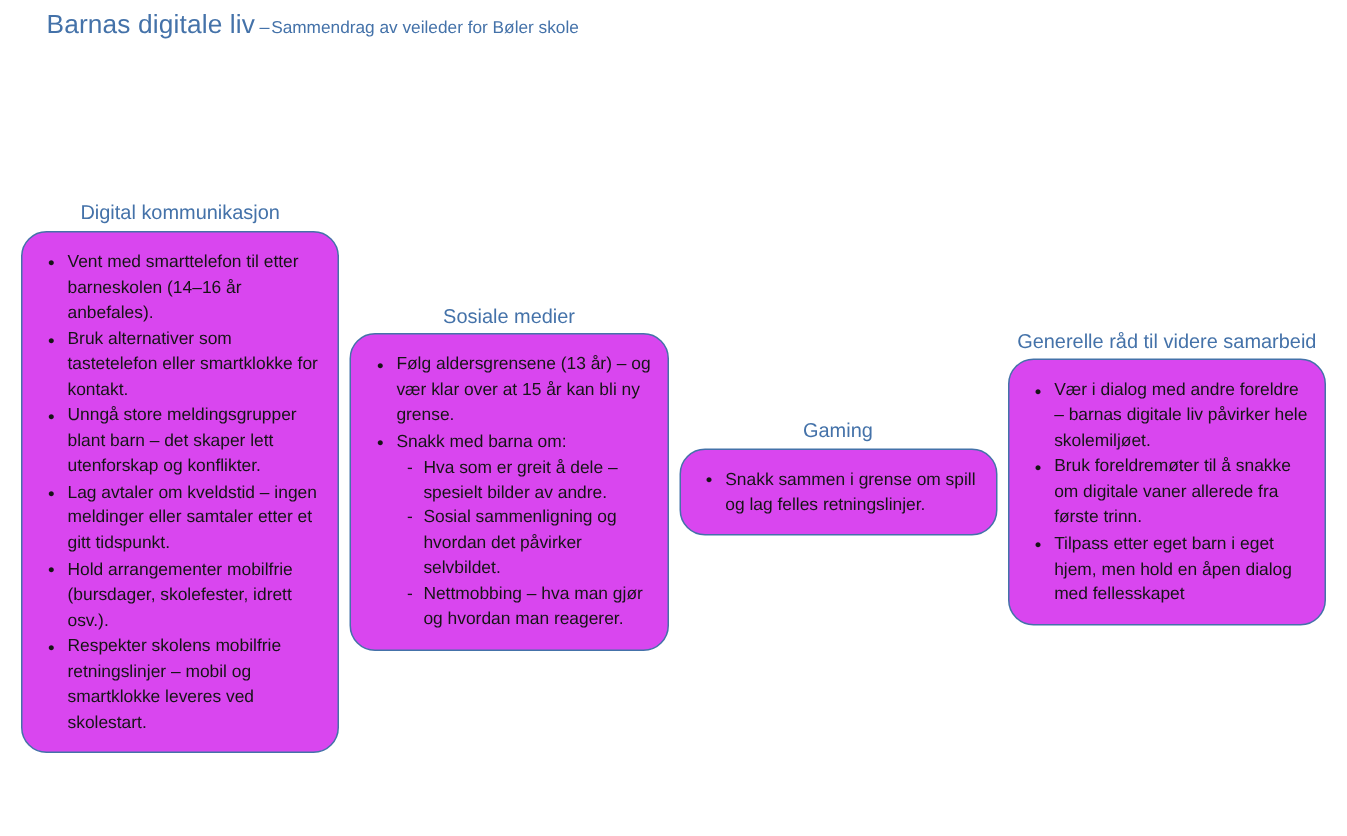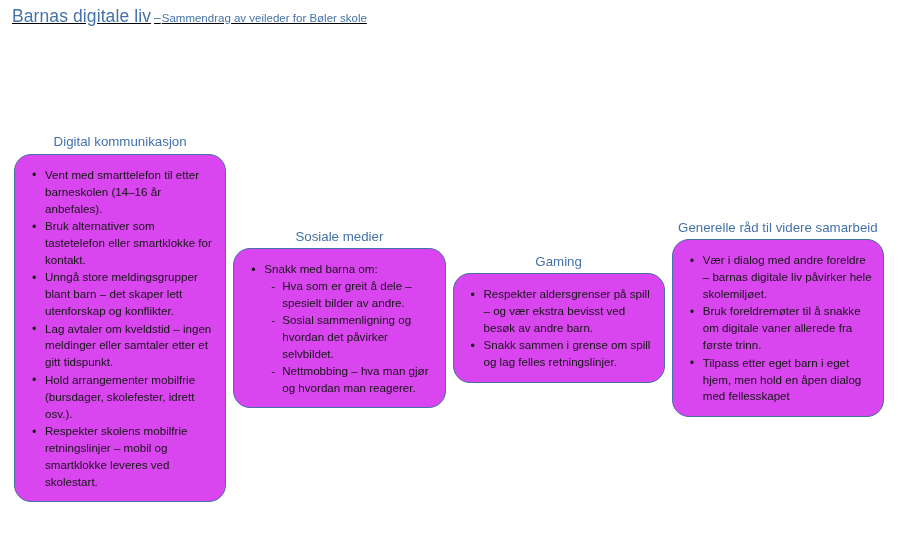--- a/index.html
+++ b/index.html
@@ -11,24 +11,23 @@
     width: 898px;
     height: 557px;
     position: relative;
     font-family: "Liberation Sans", sans-serif;
     overflow: hidden;
   }
 
   
   #title-block {
     position: absolute;
-    left: 12px;
+    left: 31px;
     top: 6px;
     white-space: nowrap;
-    text-decoration: underline;
   }
   #title-main {
     font-size: 17.5px;
     color: #4472A9;
     letter-spacing: 0.1px;
   }
   #title-dash {
     font-size: 12px;
     color: #4472A9;
     margin: 0 1px 0 3px;
@@ -156,38 +155,38 @@
             <span class="btext">Respekter skolens mobilfrie retningslinjer – mobil og smartklokke leveres ved skolestart.</span>
           </li>
         </ul>
       </div>
     </div>
     <div class="column">
       <div class="col-header">Sosiale medier</div>
       <div class="card">
         <ul class="lvl1">
           <li>
+            <span class="btext">Følg aldersgrensene (13 år) – og vær klar over at 15 år kan bli ny grense.</span>
+          </li>
+          <li>
             <span class="btext">Snakk med barna om:</span>
             <ul class="lvl2">
               <li>Hva som er greit å dele – spesielt bilder av andre.</li>
               <li>Sosial sammenligning og hvordan det påvirker selvbildet.</li>
               <li>Nettmobbing – hva man gjør og hvordan man reagerer.</li>
             </ul>
           </li>
         </ul>
       </div>
     </div>
     <div class="column">
       <div class="col-header">Gaming</div>
       <div class="card">
         <ul class="lvl1">
           <li>
-            <span class="btext">Respekter aldersgrenser på spill – og vær ekstra bevisst ved besøk av andre barn.</span>
-          </li>
-          <li>
             <span class="btext">Snakk sammen i grense om spill og lag felles retningslinjer.</span>
           </li>
         </ul>
       </div>
     </div>
     <div class="column">
       <div class="col-header">Generelle råd til videre samarbeid</div>
       <div class="card">
         <ul class="lvl1">
           <li>

